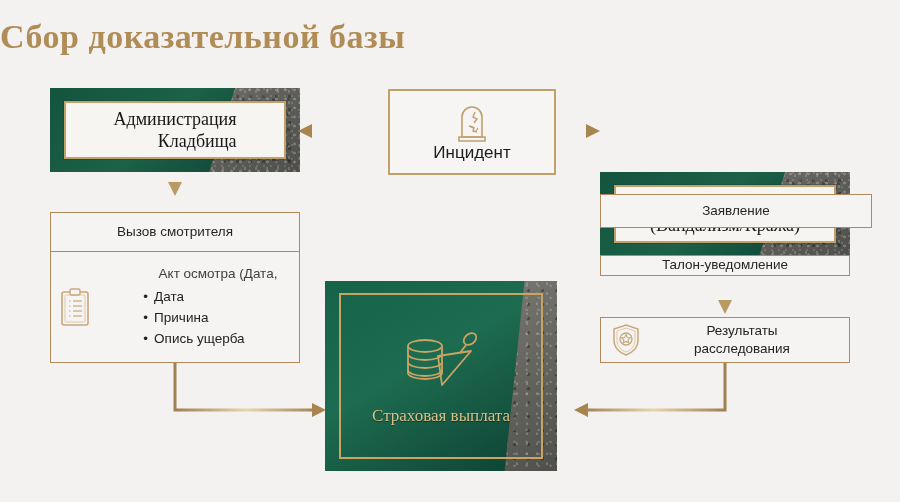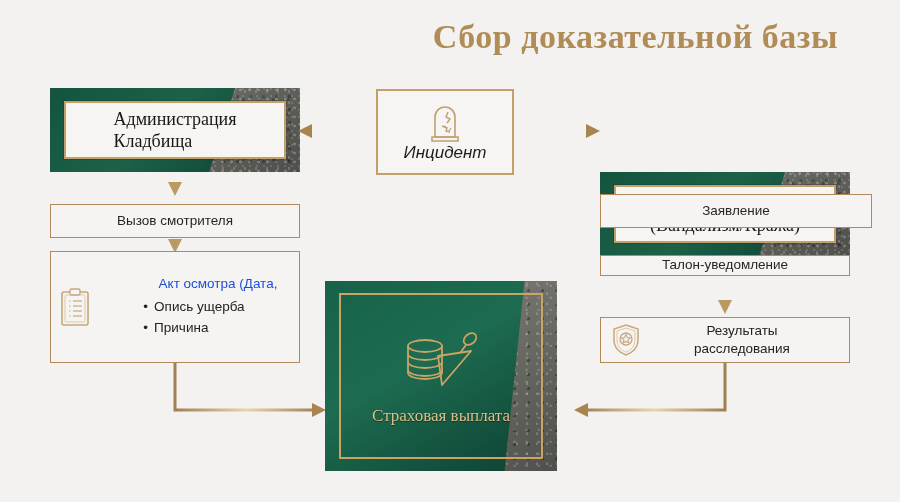--- a/index.html
+++ b/index.html
@@ -4,21 +4,21 @@
 <style>
   html,body{margin:0;padding:0;}
   body{
     width:900px;height:502px;overflow:hidden;
     background:#f3f2f0;
     font-family:"Liberation Sans", sans-serif;
     position:relative;
   }
   
   .title{
-    position:absolute;left:0;top:18px;width:838px;text-align:right;
+    position:absolute;left:0;top:18px;width:838px;text-align:left;
     font-family:"Liberation Serif", serif;
     font-size:34px;font-weight:700;color:#b08c56;letter-spacing:.5px;
   }
   
   .node{position:absolute;box-sizing:border-box;}
   
   .plain{
     background:#f5f4f2;border:1.5px solid #b2895b;
     display:flex;align-items:center;justify-content:center;
     color:#262626;font-size:13.5px;text-align:center;line-height:1.35;
@@ -39,21 +39,21 @@
     position:absolute;left:0;top:0;bottom:0;width:74%;
     background:linear-gradient(135deg,#14543f 0%,#1c6148 55%,#11483a 100%);
     clip-path:polygon(0 0,100% 0,86% 100%,0 100%);
   }
   .stone .innerpanel{
     position:absolute;left:14px;top:13px;right:14px;bottom:13px;
     background:#f6f5f2;border:2.5px solid #c2a06a;
     box-shadow:0 0 0 1px rgba(0,0,0,.12);
     display:flex;align-items:center;justify-content:center;
     font-family:"Liberation Serif", serif;
-    font-size:18px;color:#171717;text-align:left;line-height:1.25;
+    font-size:18px;color:#171717;text-align:right;line-height:1.25;
   }
   
   .incident{
     background:#f6f5f3;border:2px solid #c2a06a;
     display:flex;flex-direction:column;align-items:center;justify-content:center;
   }
   .incident .lbl{font-size:17px;color:#1d1d1d;margin-top:2px;}
   
   .payout{
     position:absolute;overflow:hidden;
@@ -81,21 +81,21 @@
     font-family:"Liberation Serif", serif;
     font-size:17px;color:#dbc08a;text-align:center;line-height:1.35;margin-top:6px;
     text-shadow:0 1px 1px rgba(0,0,0,.45);
   }
   
   .actbox{
     display:flex;align-items:center;gap:8px;padding:8px 10px 8px 8px;
     box-sizing:border-box;
   }
   .actbody{flex:1;display:flex;flex-direction:column;align-items:center;}
-  .acthead{font-size:13.5px;color:#1d4ed8;text-align:center;line-height:1.35;margin-left:48px;}
+  .acthead{font-size:13.5px;color:#404040;text-align:center;line-height:1.35;margin-left:48px;}
   .actlist{margin:4px 0 0 0;padding:0;list-style:none;align-self:center;}
   .actlist li{font-size:13.5px;color:#232323;line-height:1.55;text-align:left;}
   .actlist li::before{content:"\2022";margin-right:6px;}
   
   .iconrow{display:flex;align-items:center;gap:4px;padding:0 10px;box-sizing:border-box;}
   
   .conn{position:absolute;}
   svg{display:block;overflow:visible;}
 </style>
 </head>
@@ -176,34 +176,34 @@
 <div class="node stone" style="left:600px;top:88px;width:250px;height:84px;">
   <div class="greenlayer"></div>
   <div class="innerpanel">
     <span>
       <span>Полиция</span><br>
       <span>(Вандализм/Кража)</span>
     </span>
   </div>
 </div>
 
-<div class="node incident" style="left:376px;top:89px;width:138px;height:86px;font-style:italic;">
+<div class="node incident" style="left:388px;top:89px;width:168px;height:86px;">
   <span>
     <svg width="36" height="40" viewBox="0 0 36 40">
       <path d="M8 36 V16 a10 10 0 0 1 20 0 V36 Z" fill="none" stroke="#bfa070" stroke-width="1.6"></path>
       <path d="M5 36 h26 v4 H5 Z" fill="none" stroke="#bfa070" stroke-width="1.6"></path>
       <path d="M21 11 l-2 5 l4 2 l-3 4" fill="none" stroke="#bfa070" stroke-width="1.4"></path>
       <path d="M15 25 l5 2 l-1 3 l4 1" fill="none" stroke="#bfa070" stroke-width="1.4"></path>
       <path d="M20 27 l-3 -2 M22 30 l2 -3" fill="none" stroke="#bfa070" stroke-width="1.2"></path>
     </svg>
   </span>
   <div class="lbl">Инцидент</div>
 </div>
 
-<div class="node plain" style="left:50px;top:204px;width:250px;height:34px;text-align:center;">
+<div class="node plain" style="left:50px;top:212px;width:250px;height:40px;text-align:center;">
   <span>Вызов смотрителя</span>
 </div>
 
 <div class="node plain actbox" style="left:50px;top:251px;width:250px;height:112px;">
   <span>
     <svg width="32" height="40" viewBox="0 0 32 40">
       <rect x="3" y="5" width="26" height="33" rx="2" fill="none" stroke="#c6a87c" stroke-width="1.6"></rect>
       <rect x="6" y="8" width="20" height="27" rx="1.5" fill="none" stroke="#ddc9a6" stroke-width="1"></rect>
       <rect x="11" y="2" width="10" height="6" rx="1.5" fill="#f5f4f2" stroke="#c6a87c" stroke-width="1.4"></rect>
       <g stroke="#c6a87c" stroke-width="1.2">
@@ -216,22 +216,23 @@
         <line x1="10" y1="29" x2="11.5" y2="29"></line>
           <line x1="14" y1="29" x2="23" y2="29"></line>
       </g>
     </svg>
   </span>
   <div class="actbody">
     <div class="acthead">
       <span>Акт осмотра (Дата,</span><br>
     </div>
     <ul class="actlist">
+      <li>Дата</li>
+      <li>Причина</li>
       <li>Опись ущерба</li>
-      <li>Причина</li>
     </ul>
   </div>
 </div>
 
 <div class="node plain" style="left:600px;top:194px;width:272px;height:34px;">
   <span>Заявление</span>
 </div>
 
 <div class="node plain" style="left:600px;top:255px;width:250px;height:21px;">
   <span>Талон-уведомление</span>

